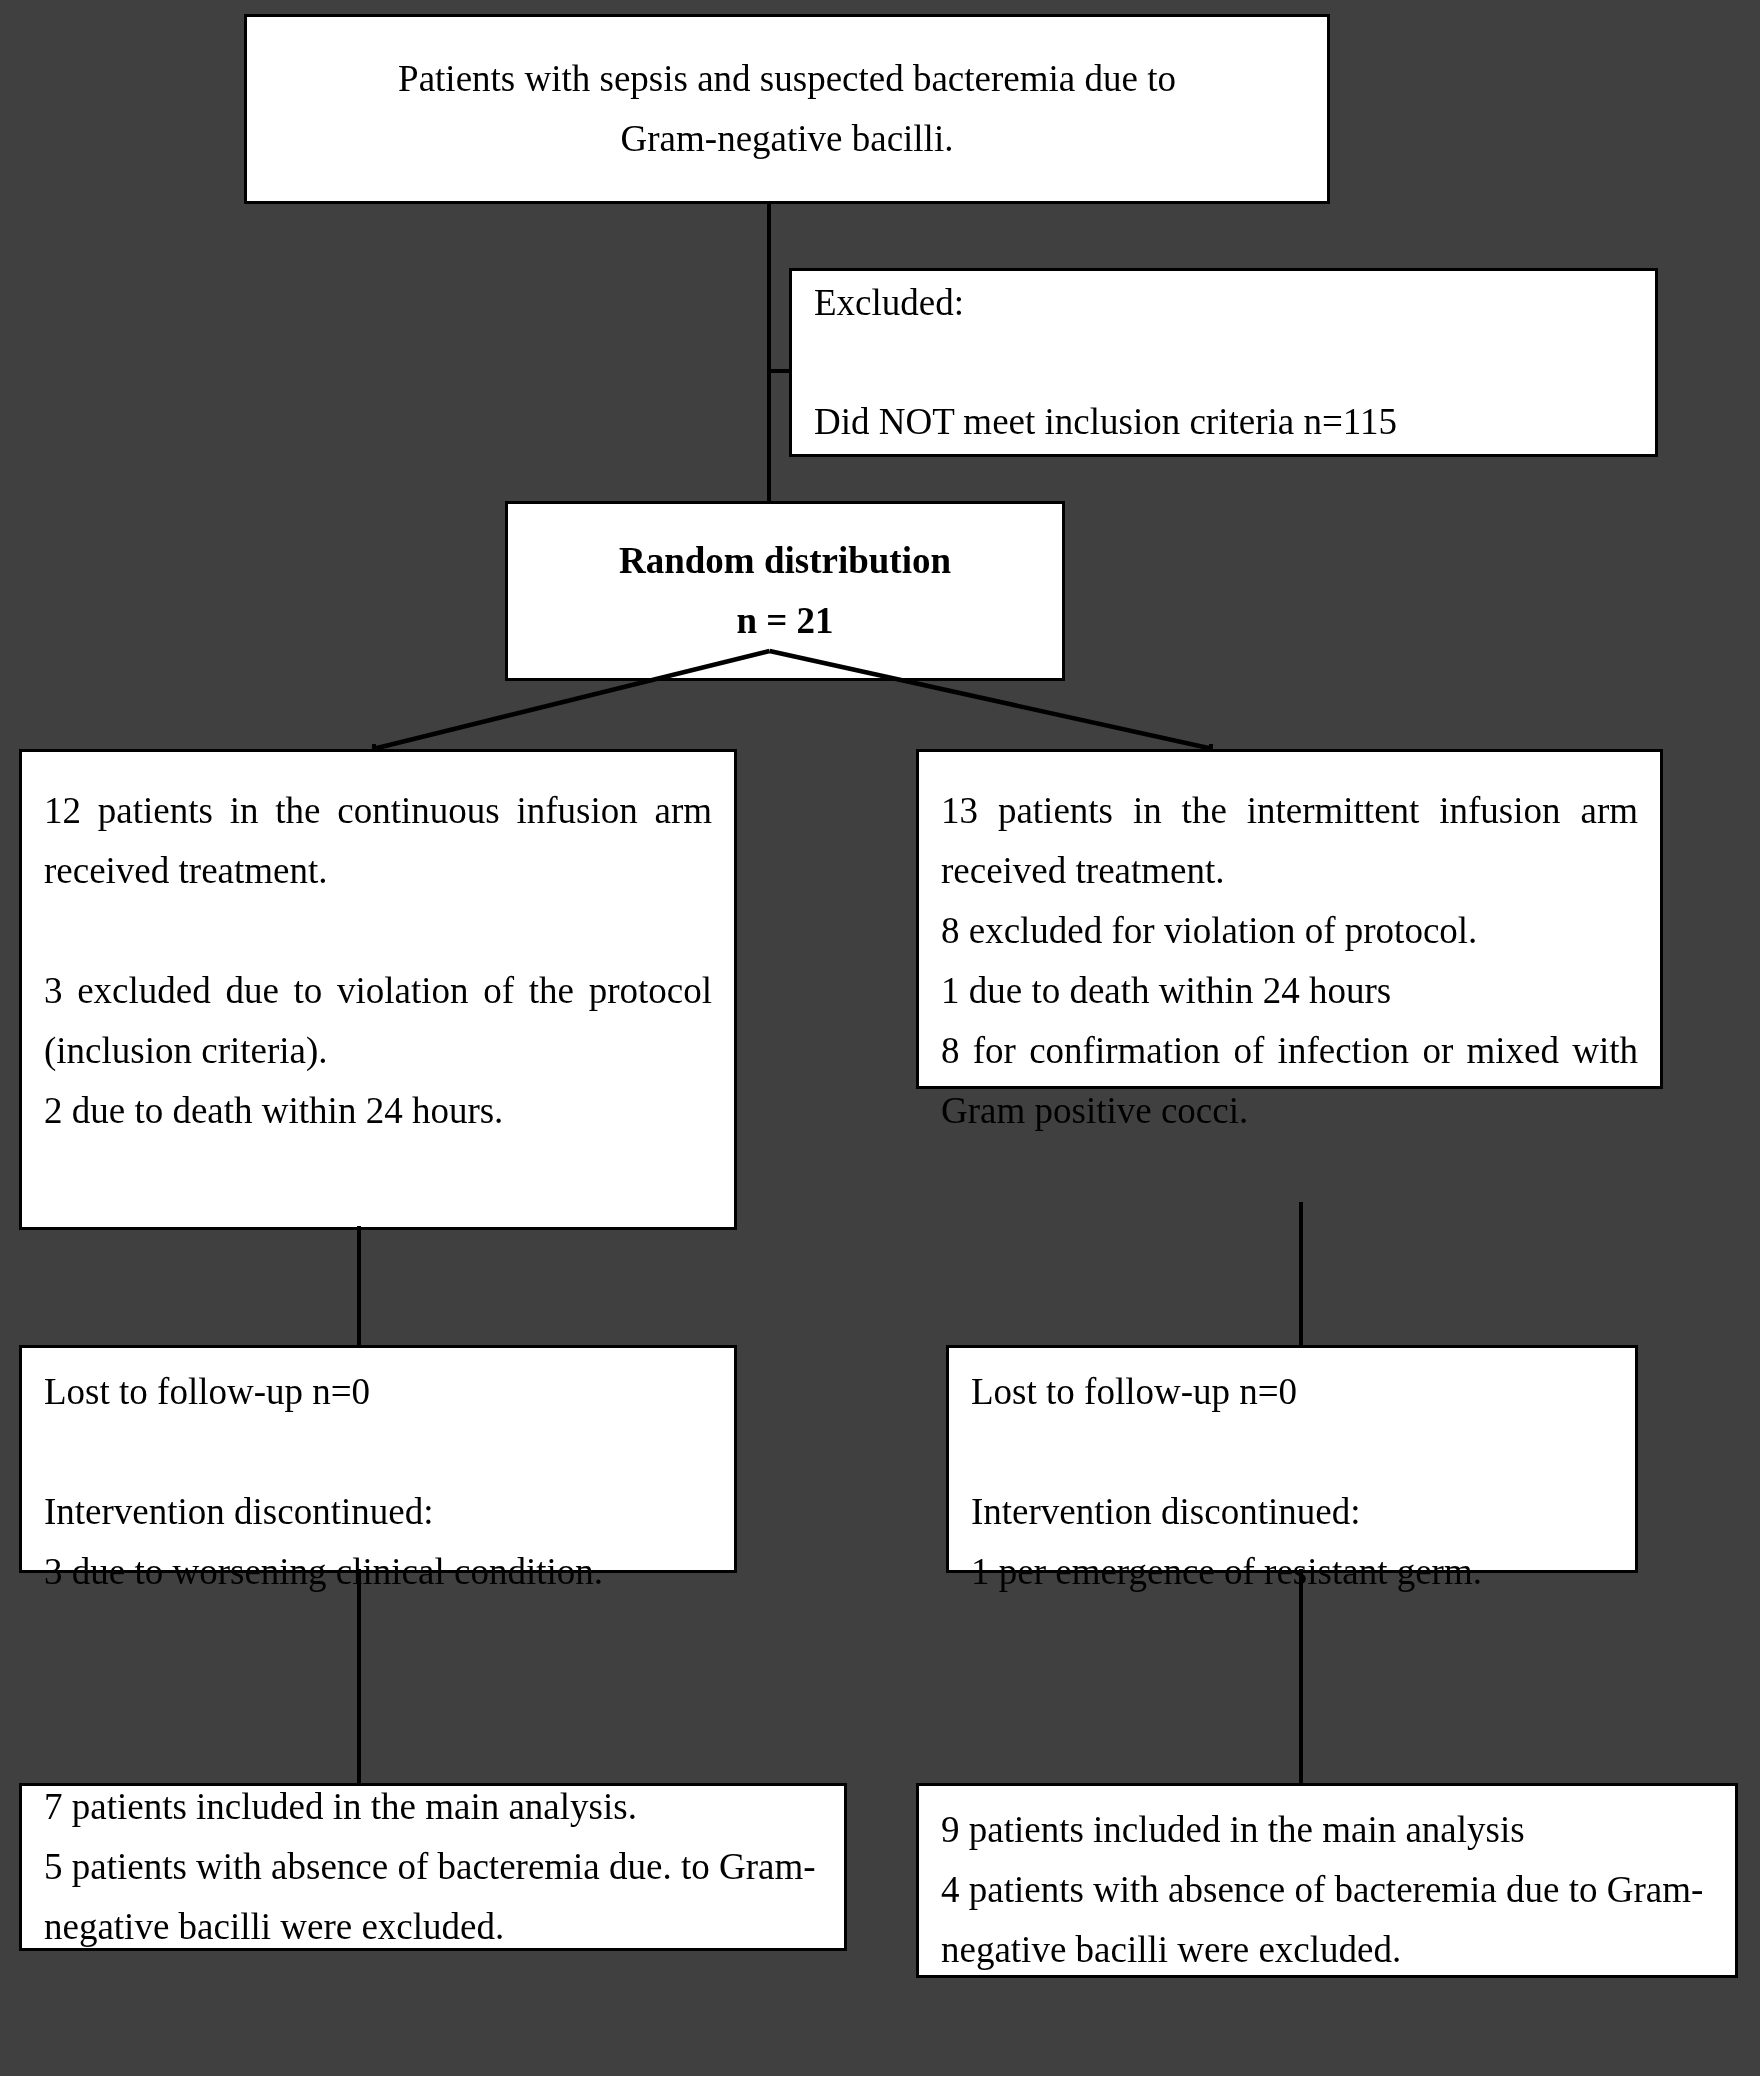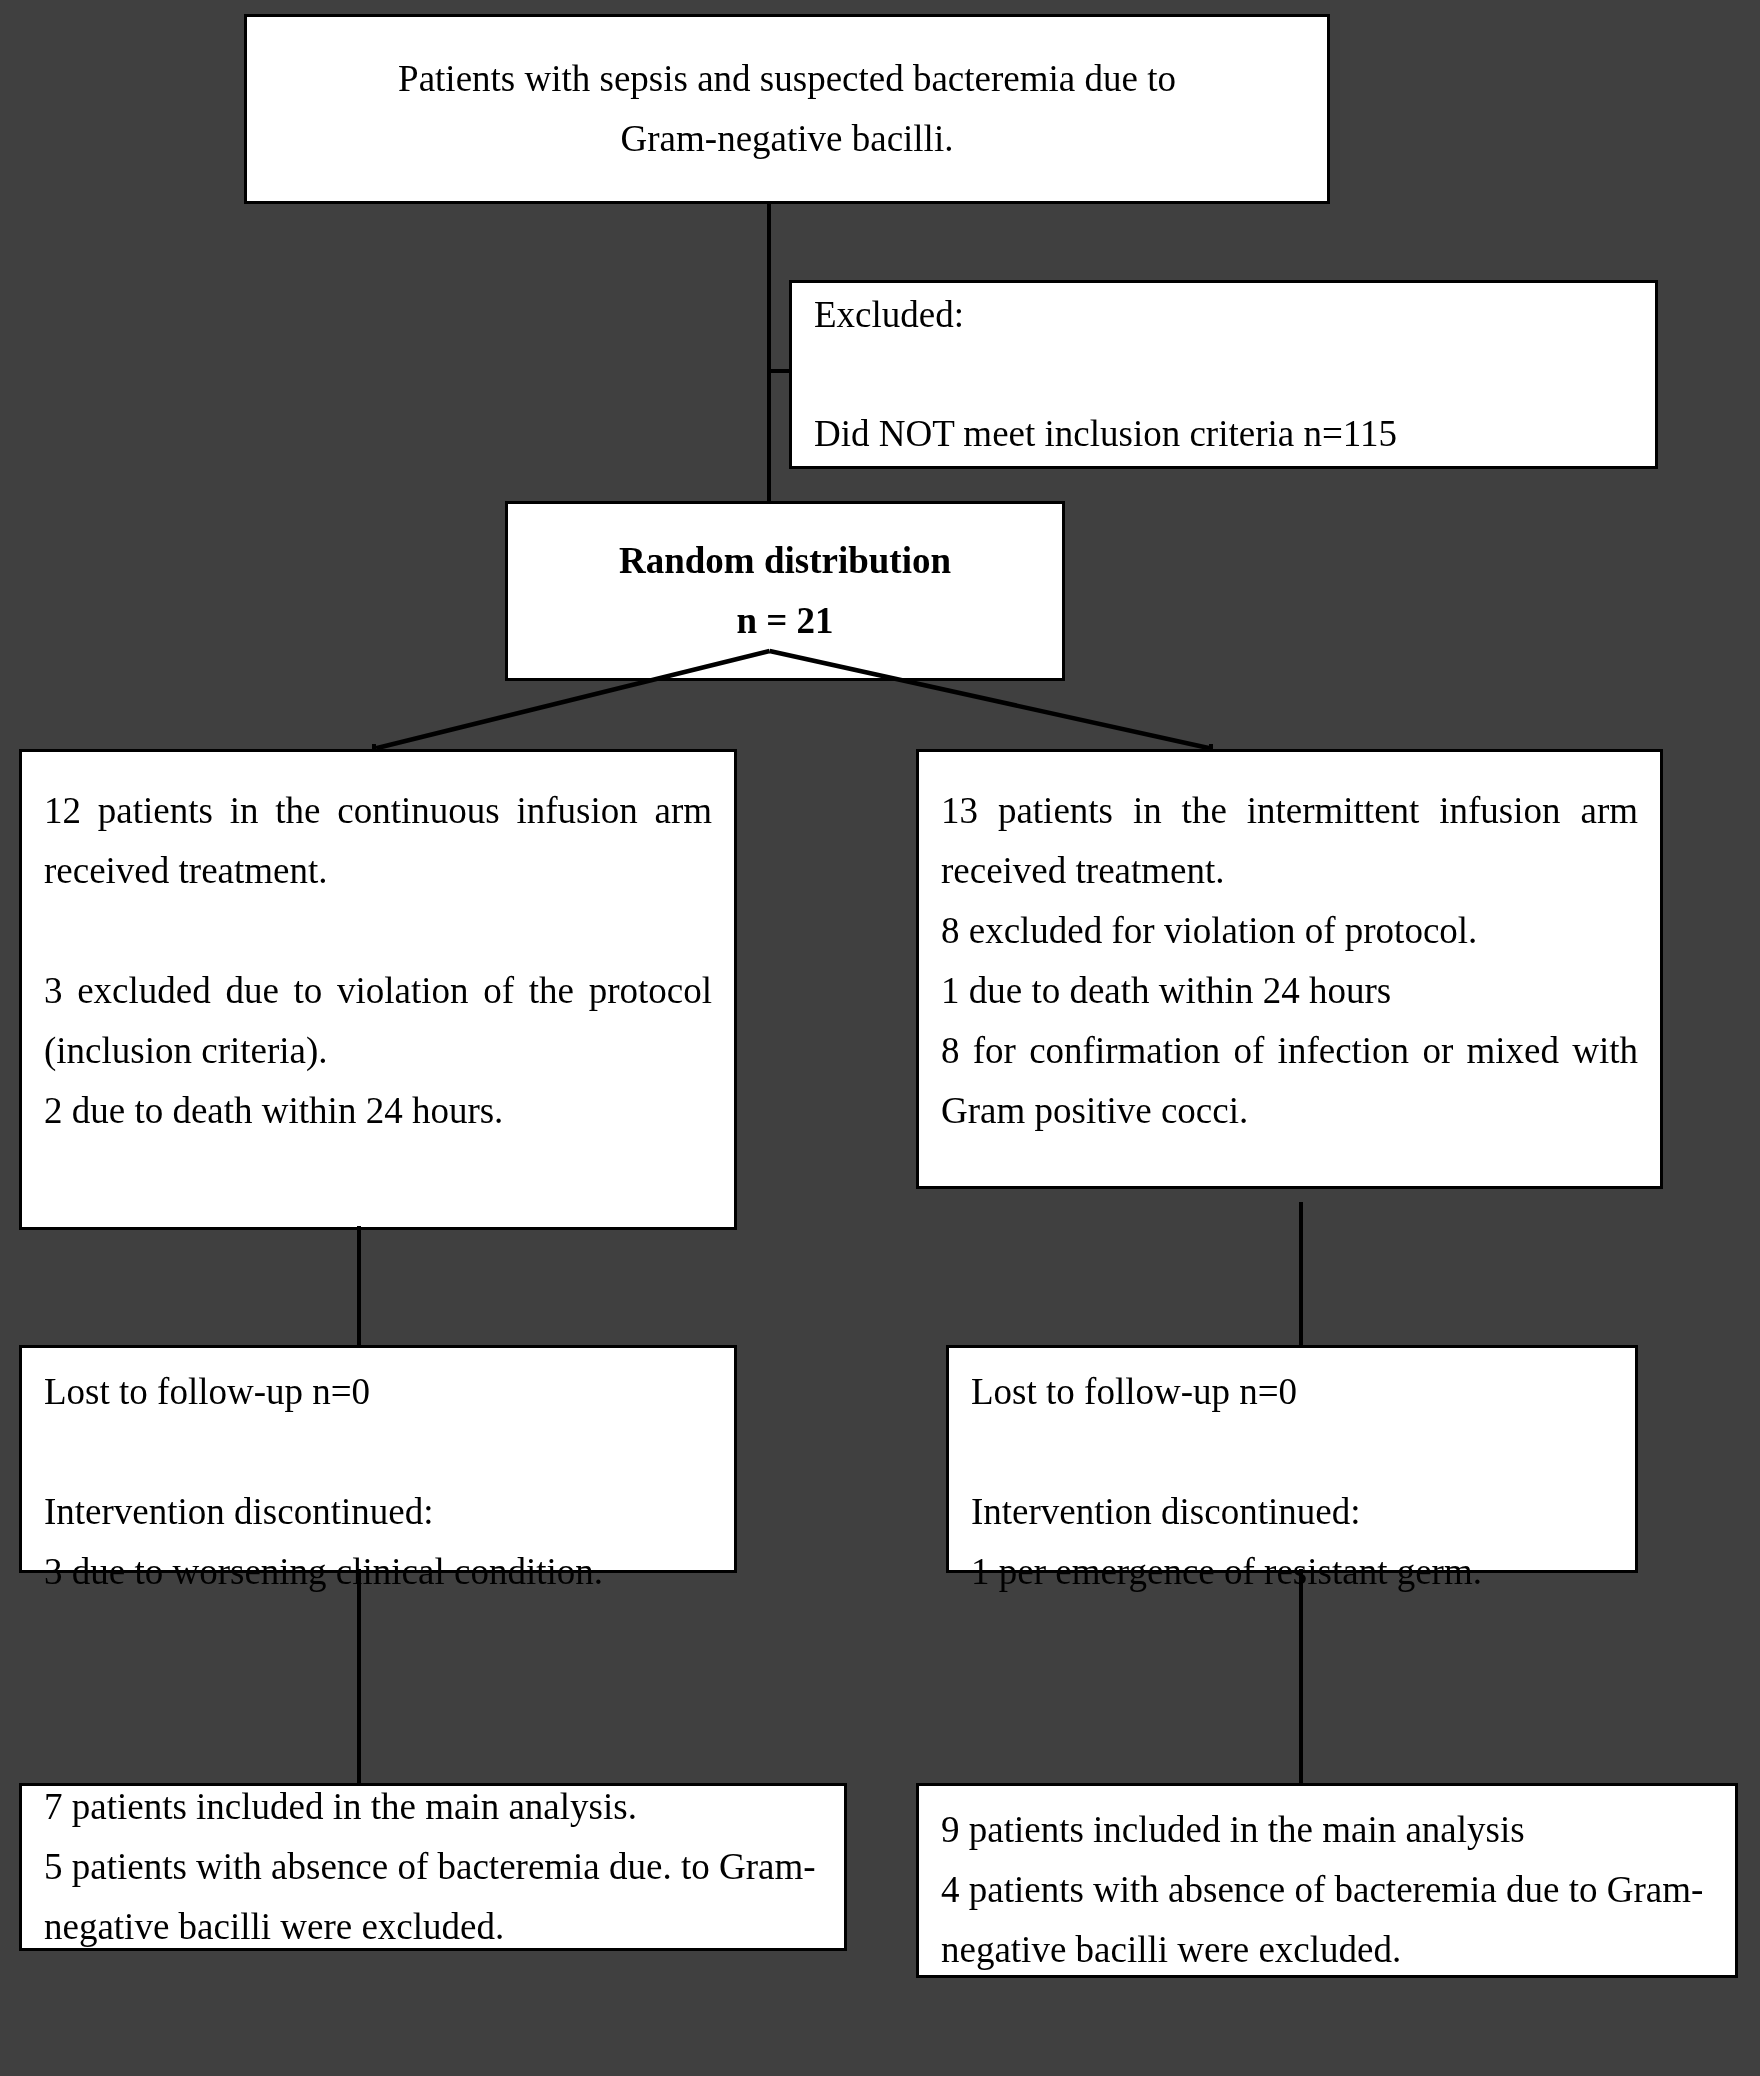--- a/index.html
+++ b/index.html
@@ -53,21 +53,21 @@
 
   <div style="position:absolute; left:767px; top:369px; width:25px; height:3.5px; background:#000;"></div>
 
   <div class="box" style="left:244px; top:14px; width:1086px; height:190px;">
     <div class="box-inner vcenter txt-center">
       <p>Patients with sepsis and suspected bacteremia due to</p>
       <p>Gram-negative bacilli.</p>
     </div>
   </div>
 
-  <div class="box" style="left:789px; top:280px; width:869px; height:189px;">
+  <div class="box" style="left:789px; top:268px; width:869px; height:189px;">
     <div class="box-inner vcenter txt-left">
       <p>Excluded:</p>
       <span class="blankline"></span>
       <p>Did NOT meet inclusion criteria n=115</p>
     </div>
   </div>
 
   <div class="box" style="left:505px; top:501px; width:560px; height:180px;">
     <div class="box-inner vcenter txt-center bold">
       <p>Random distribution</p>
@@ -85,21 +85,21 @@
 
   <div class="box" style="left:19px; top:749px; width:718px; height:481px;">
     <div class="box-inner txt-just" style="top:29px;">
       <p>12 patients in the continuous infusion arm received treatment.</p>
       <span class="blankline"></span>
       <p>3 excluded due to violation of the protocol (inclusion criteria).</p>
       <p class="txt-left">2 due to death within 24 hours.</p>
     </div>
   </div>
 
-  <div class="box" style="left:916px; top:749px; width:747px; height:440px;">
+  <div class="box" style="left:916px; top:749px; width:747px; height:340px;">
     <div class="box-inner txt-just" style="top:29px;">
       <p>13 patients in the intermittent infusion arm received treatment.</p>
       <p class="txt-left">8 excluded for violation of protocol.</p>
       <p class="txt-left">1 due to death within 24 hours</p>
       <p>8 for confirmation of infection or mixed with Gram positive cocci.</p>
     </div>
   </div>
 
   <div class="line-v" style="left:357px; top:1226px; height:120px;"></div>
   <div class="line-v" style="left:1299px; top:1202px; height:144px;"></div>

